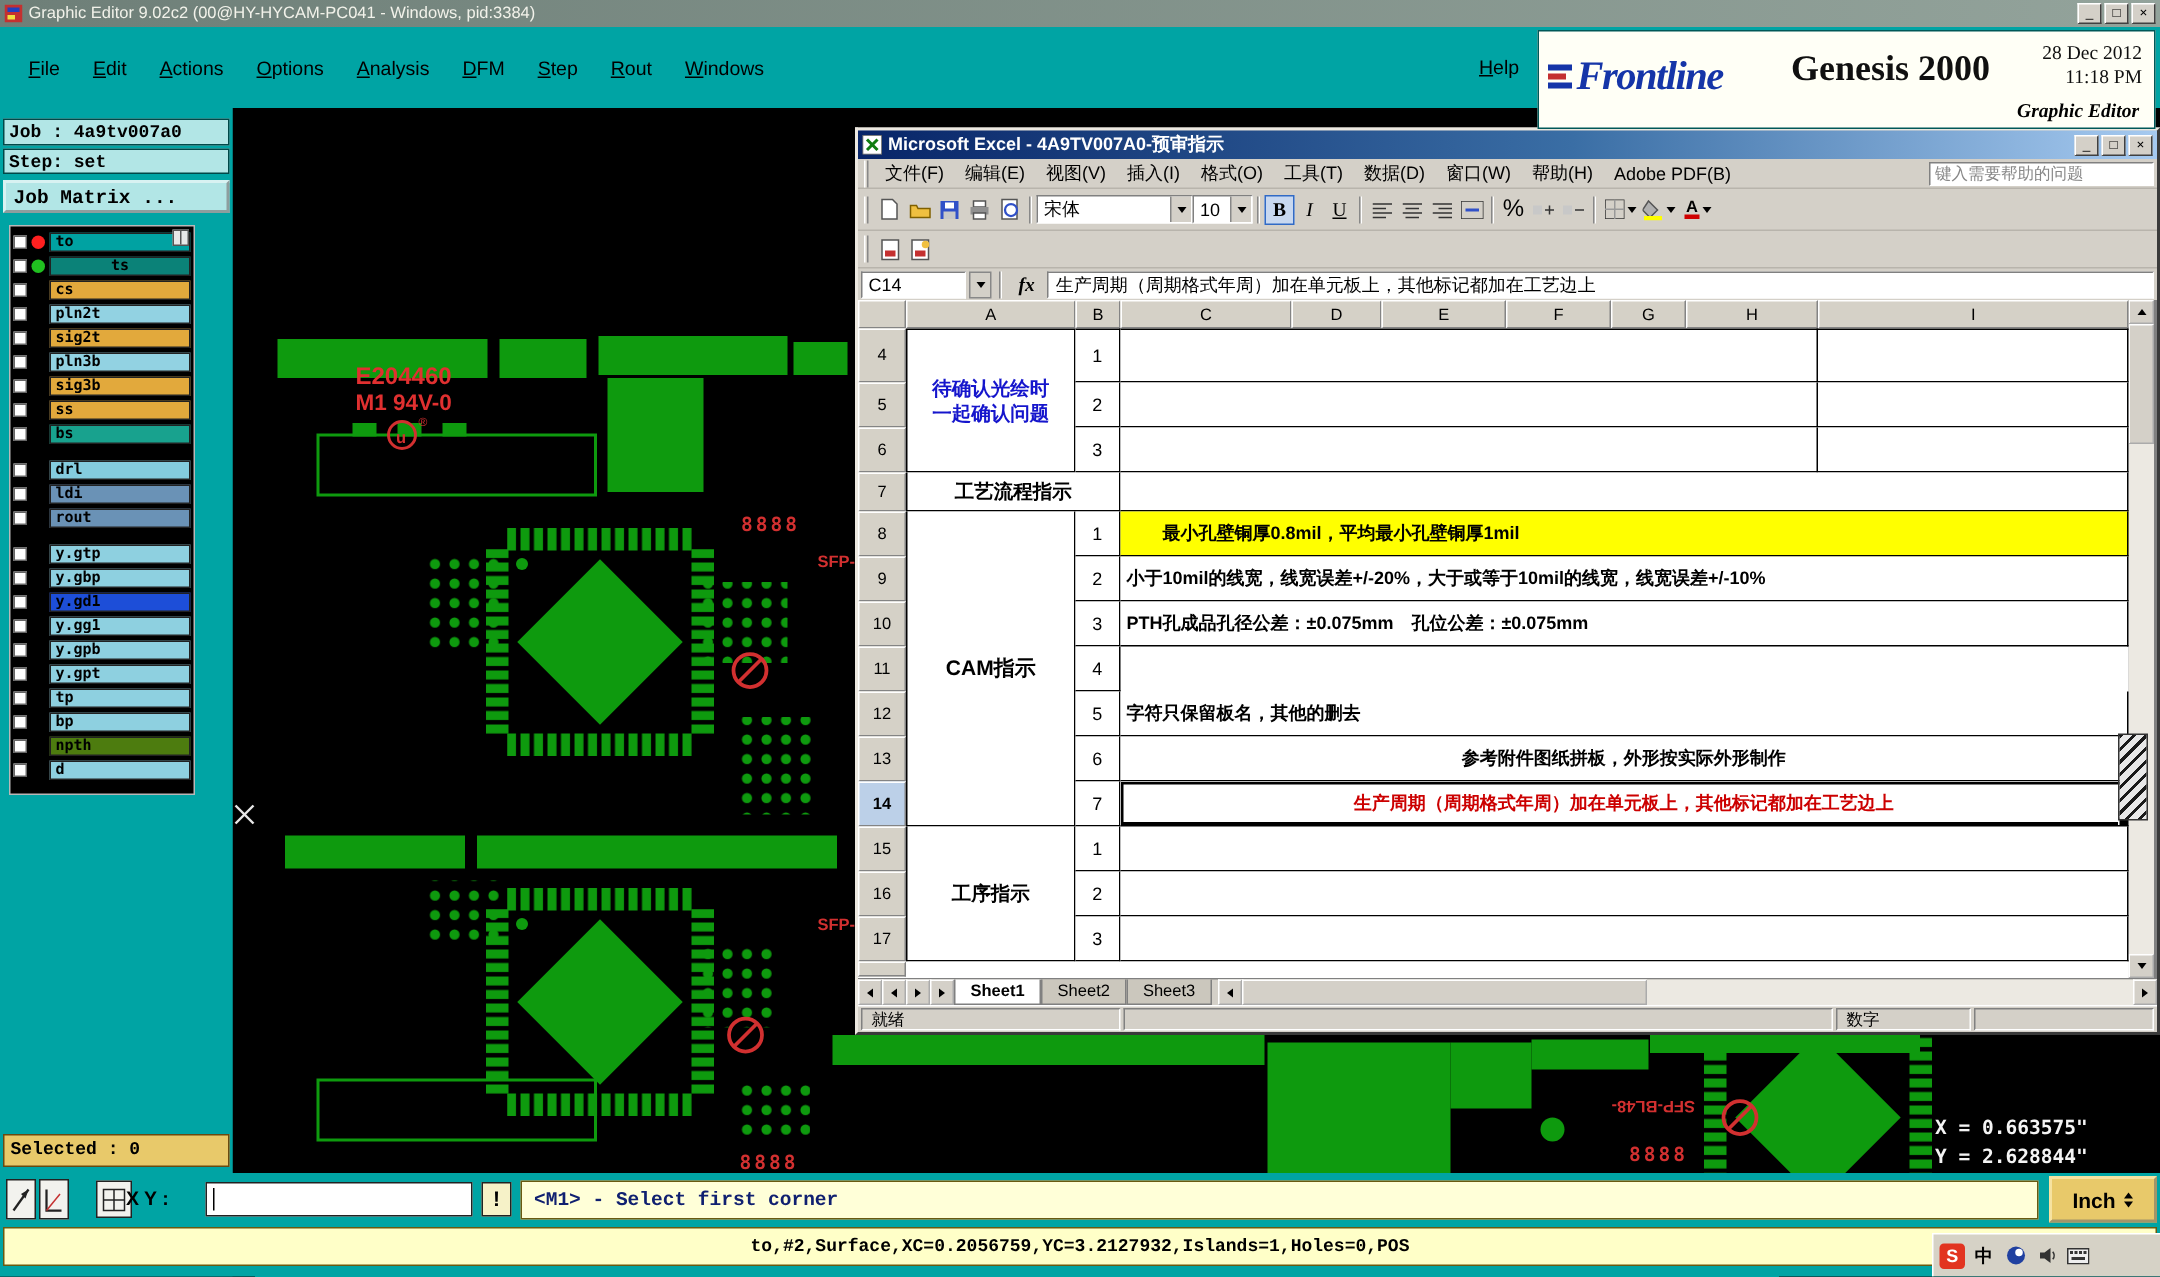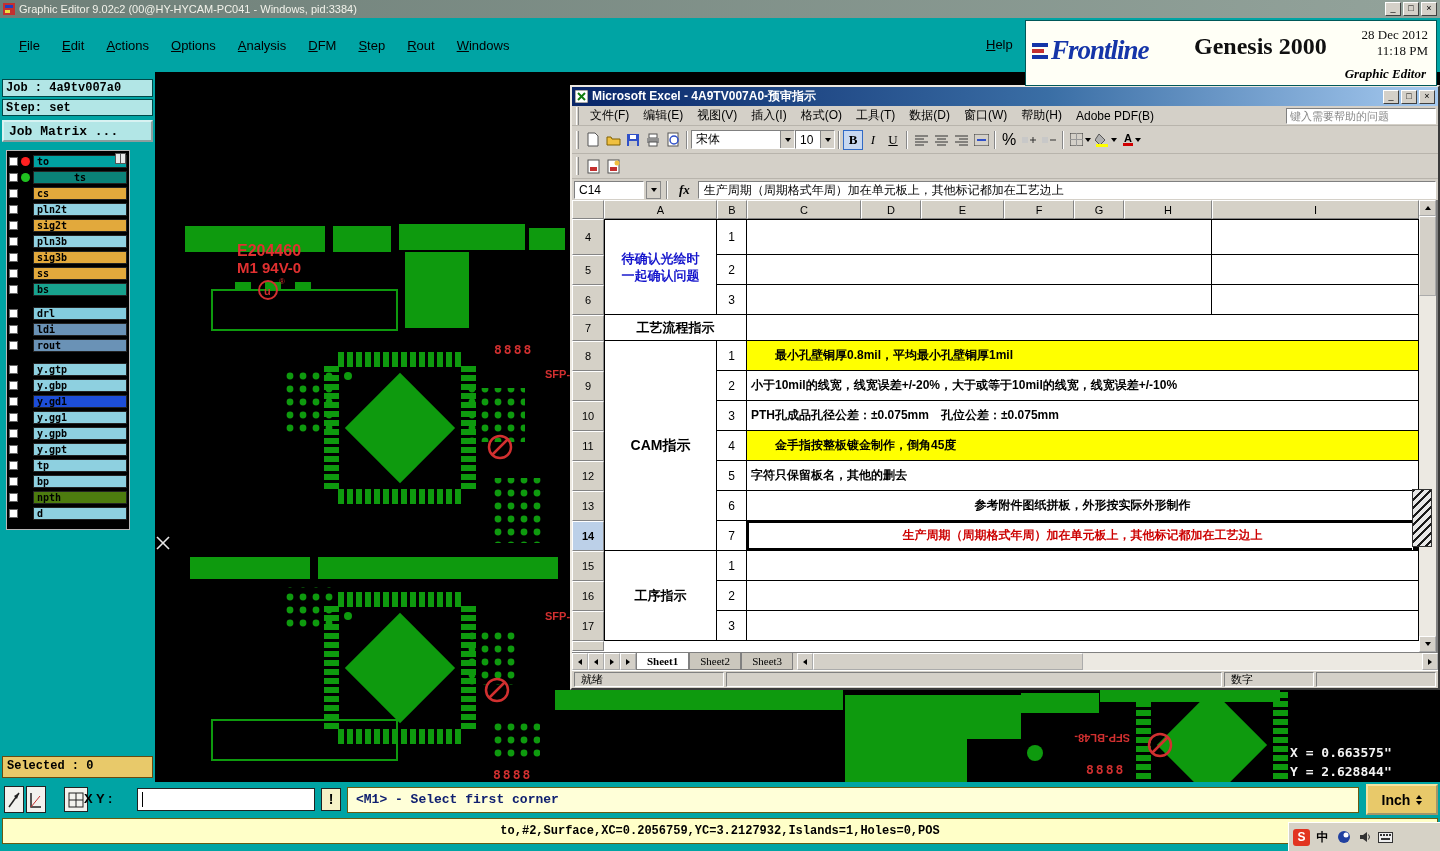--- a/index.html
+++ b/index.html
@@ -104,21 +104,21 @@
   .blue-txt { color:#1515CC; }
   .a-merge { flex-direction:column; justify-content:center; font-size:13px; line-height:17px; }
   .sel { box-shadow:inset 0 0 0 2px #000; position:relative; }
   .sel::after { content:""; position:absolute; right:-1px; bottom:-1px; width:5px; height:5px; background:#000; border:1px solid #FFF; }
 
   .xl-vscroll { width:17px; flex:0 0 auto; background:#ECE9E2; display:flex; flex-direction:column; }
   .sb-btn { height:16px; background:#D4D0C8; border:1px outset #FFF; display:flex; align-items:center; justify-content:center; flex:0 0 auto; }
   .sb-thumb-v { height:80px; background:#D4D0C8; border:1px outset #FFF; flex:0 0 auto; }
   .xl-tabbar { height:18px; display:flex; align-items:stretch; flex:0 0 auto; background:#D4D0C8; border-top:1px solid #808080; }
   .tab-nav { width:16px; background:#D4D0C8; border:1px outset #FFF; display:flex; align-items:center; justify-content:center; flex:0 0 auto; }
-  .sheet-tab { padding:0 10px; font-size:11px; display:flex; align-items:center; border:1px solid #808080; border-top:none; background:#CBC7BD; flex:0 0 auto;font-family:Liberation Serif, serif; }
+  .sheet-tab { padding:0 10px; font-size:11px; display:flex; align-items:center; border:1px solid #808080; border-top:none; background:#CBC7BD; flex:0 0 auto; }
   .sheet-tab.active { background:#FFF; font-weight:bold; }
   .hscroll { flex:1; display:flex; align-items:stretch; background:#ECE9E2; margin-left:4px; }
   .sb-thumb-h { width:270px; background:#D4D0C8; border:1px outset #FFF; flex:0 0 auto; }
   .xl-status { height:18px; display:flex; align-items:stretch; gap:2px; padding:1px 2px; flex:0 0 auto; border-top:1px solid #FFF; }
   .sunken { border:1px solid; border-color:#808080 #FFF #FFF #808080; font-size:11px; display:flex; align-items:center; padding:0 6px; white-space:nowrap; }
 
   .hatch { position:absolute; left:1412px; top:489px; width:20px; height:58px; z-index:6;
     background:repeating-linear-gradient(135deg,#1A1A1A 0 2px,#E8E8E8 2px 6px); border:1px solid #333; }
 
   
@@ -617,21 +617,20 @@
         <div class="xc ctr" style="grid-area:6/3">1</div>
         <div class="xc ctr" style="grid-area:7/3">2</div>
         <div class="xc ctr" style="grid-area:8/3">3</div>
         <div class="xc ctr" style="grid-area:9/3">4</div>
         <div class="xc ctr" style="grid-area:10/3">5</div>
         <div class="xc ctr" style="grid-area:11/3">6</div>
         <div class="xc ctr" style="grid-area:12/3">7</div>
         <div class="xc bold yellow" style="grid-area:6/4/7/11">最小孔壁铜厚0.8mil，平均最小孔壁铜厚1mil</div>
         <div class="xc bold" style="grid-area:7/4/8/11">小于10mil的线宽，线宽误差+/-20%，大于或等于10mil的线宽，线宽误差+/-10%</div>
         <div class="xc bold" style="grid-area:8/4/9/11">PTH孔成品孔径公差：±0.075mm　孔位公差：±0.075mm</div>
-        <div class="xc bold yellow" style="grid-area:9/4/10/11">金手指按整板镀金制作，倒角45度</div>
         <div class="xc bold" style="grid-area:10/4/11/11">字符只保留板名，其他的删去</div>
         <div class="xc bold ctr" style="grid-area:11/4/12/11">参考附件图纸拼板，外形按实际外形制作</div>
         <div class="xc bold ctr red-txt sel" style="grid-area:12/4/13/11">生产周期（周期格式年周）加在单元板上，其他标记都加在工艺边上</div>
         <div class="xc bl ctr bold" style="grid-area:13/2/16/3;font-size:13px">工序指示</div>
         <div class="xc ctr" style="grid-area:13/3">1</div>
         <div class="xc ctr" style="grid-area:14/3">2</div>
         <div class="xc ctr" style="grid-area:15/3">3</div>
         <div class="xc" style="grid-area:13/4/14/11"></div>
         <div class="xc" style="grid-area:14/4/15/11"></div>
         <div class="xc" style="grid-area:15/4/16/11"></div>
@@ -669,21 +668,21 @@
             <span class="arr-l"></span>
           </span>
         <span class="sb-thumb-h"></span>
         <span style="flex:1"></span>
         <span class="tab-nav">
             <span class="arr-r"></span>
           </span>
       </span>
     </div>
     <div class="xl-status">
-      <span class="sunken" style="width:150px">就绪</span>
+      <span class="sunken" style="width:173px">就绪</span>
       <span class="sunken" style="flex:1"></span>
       <span class="sunken" style="width:90px">数字</span>
       <span class="sunken" style="width:120px"></span>
     </div>
   </div>
 
   <div class="hatch"></div>
 
   <div class="selected-box">Selected : 0</div>
 

